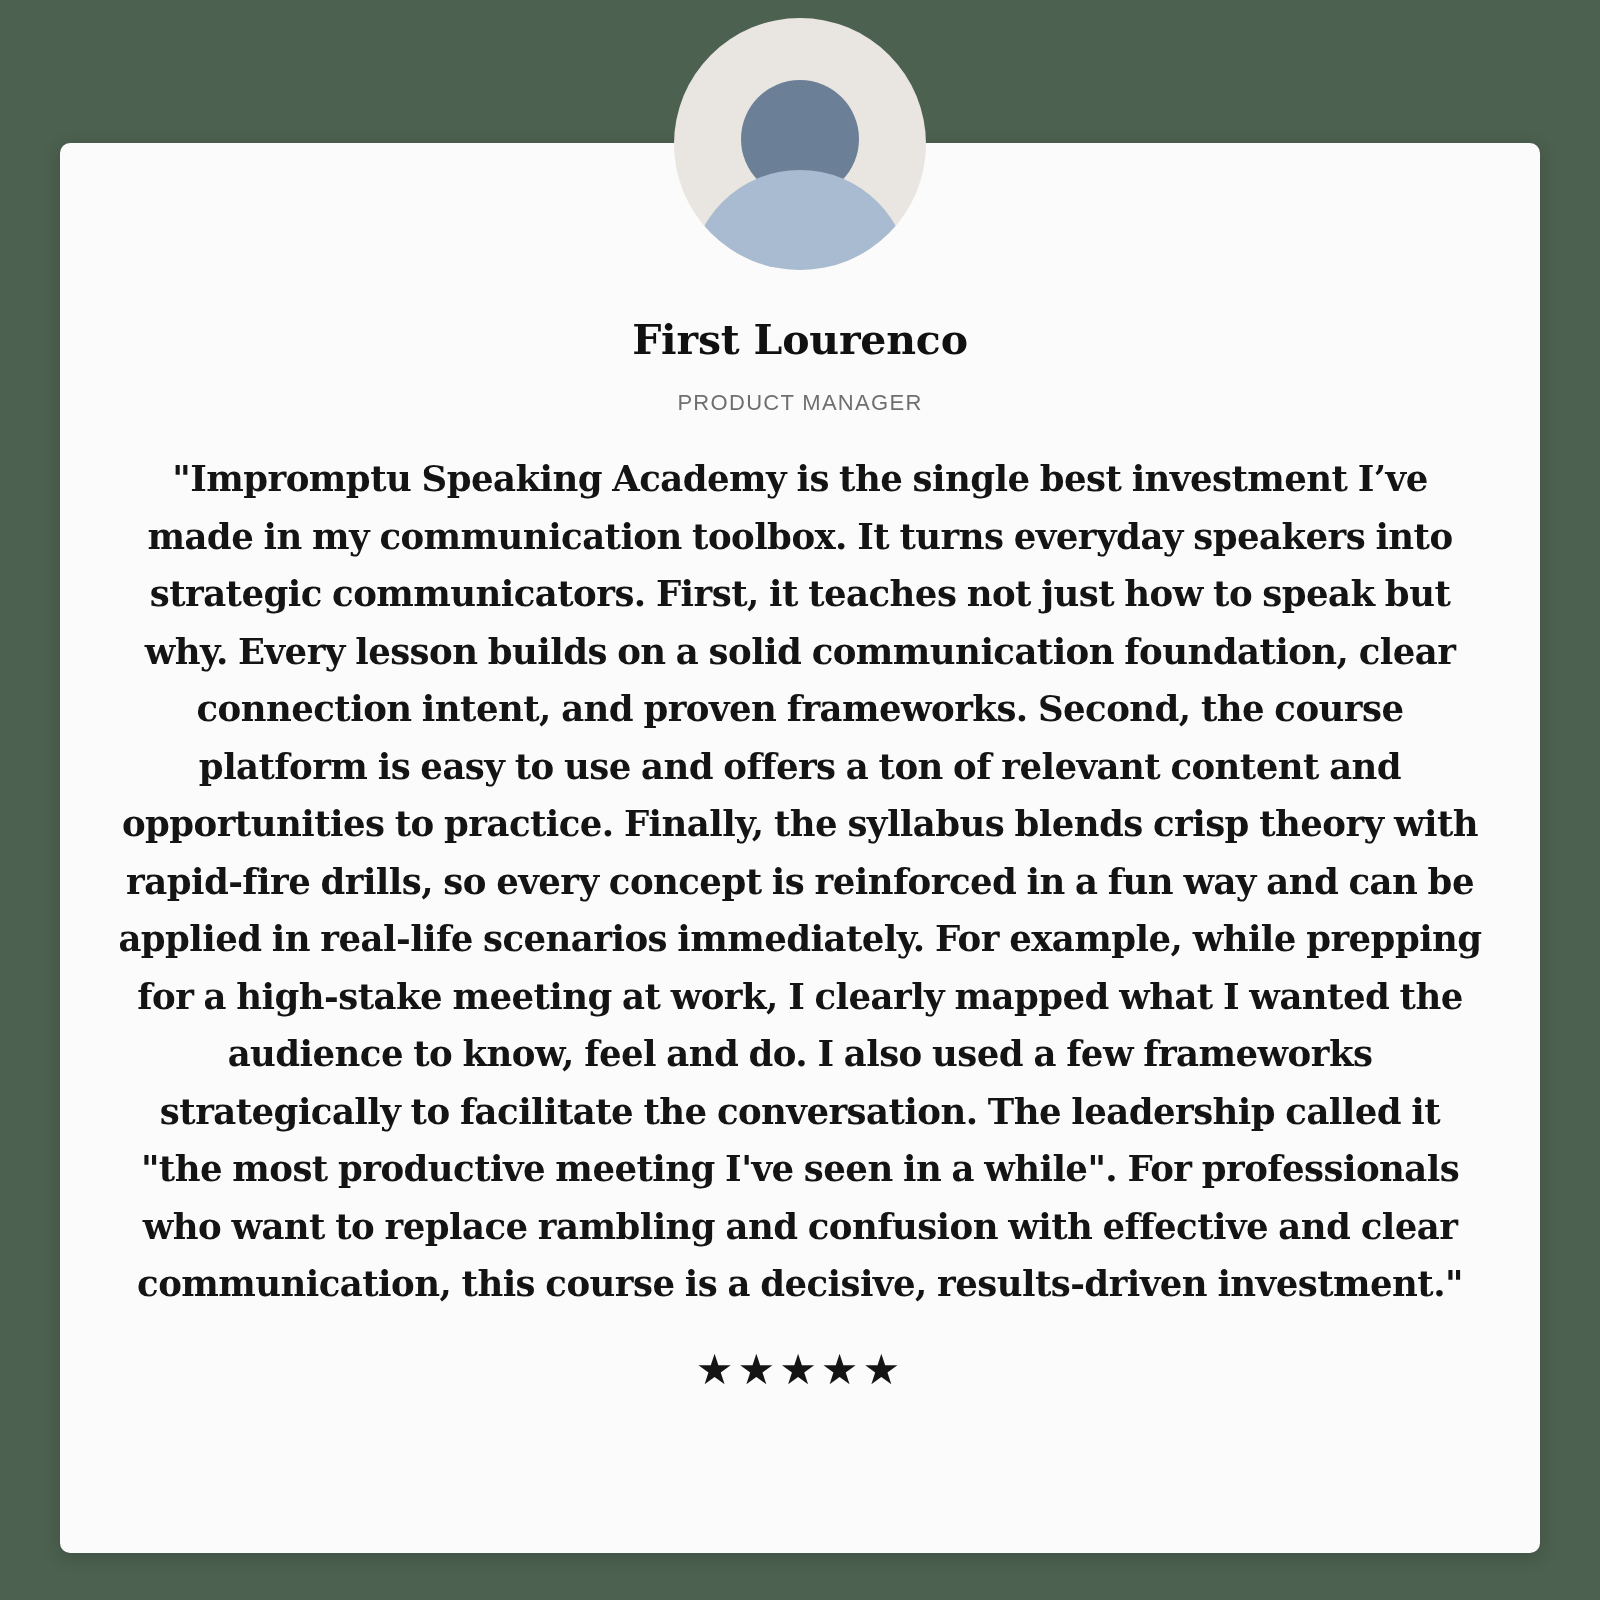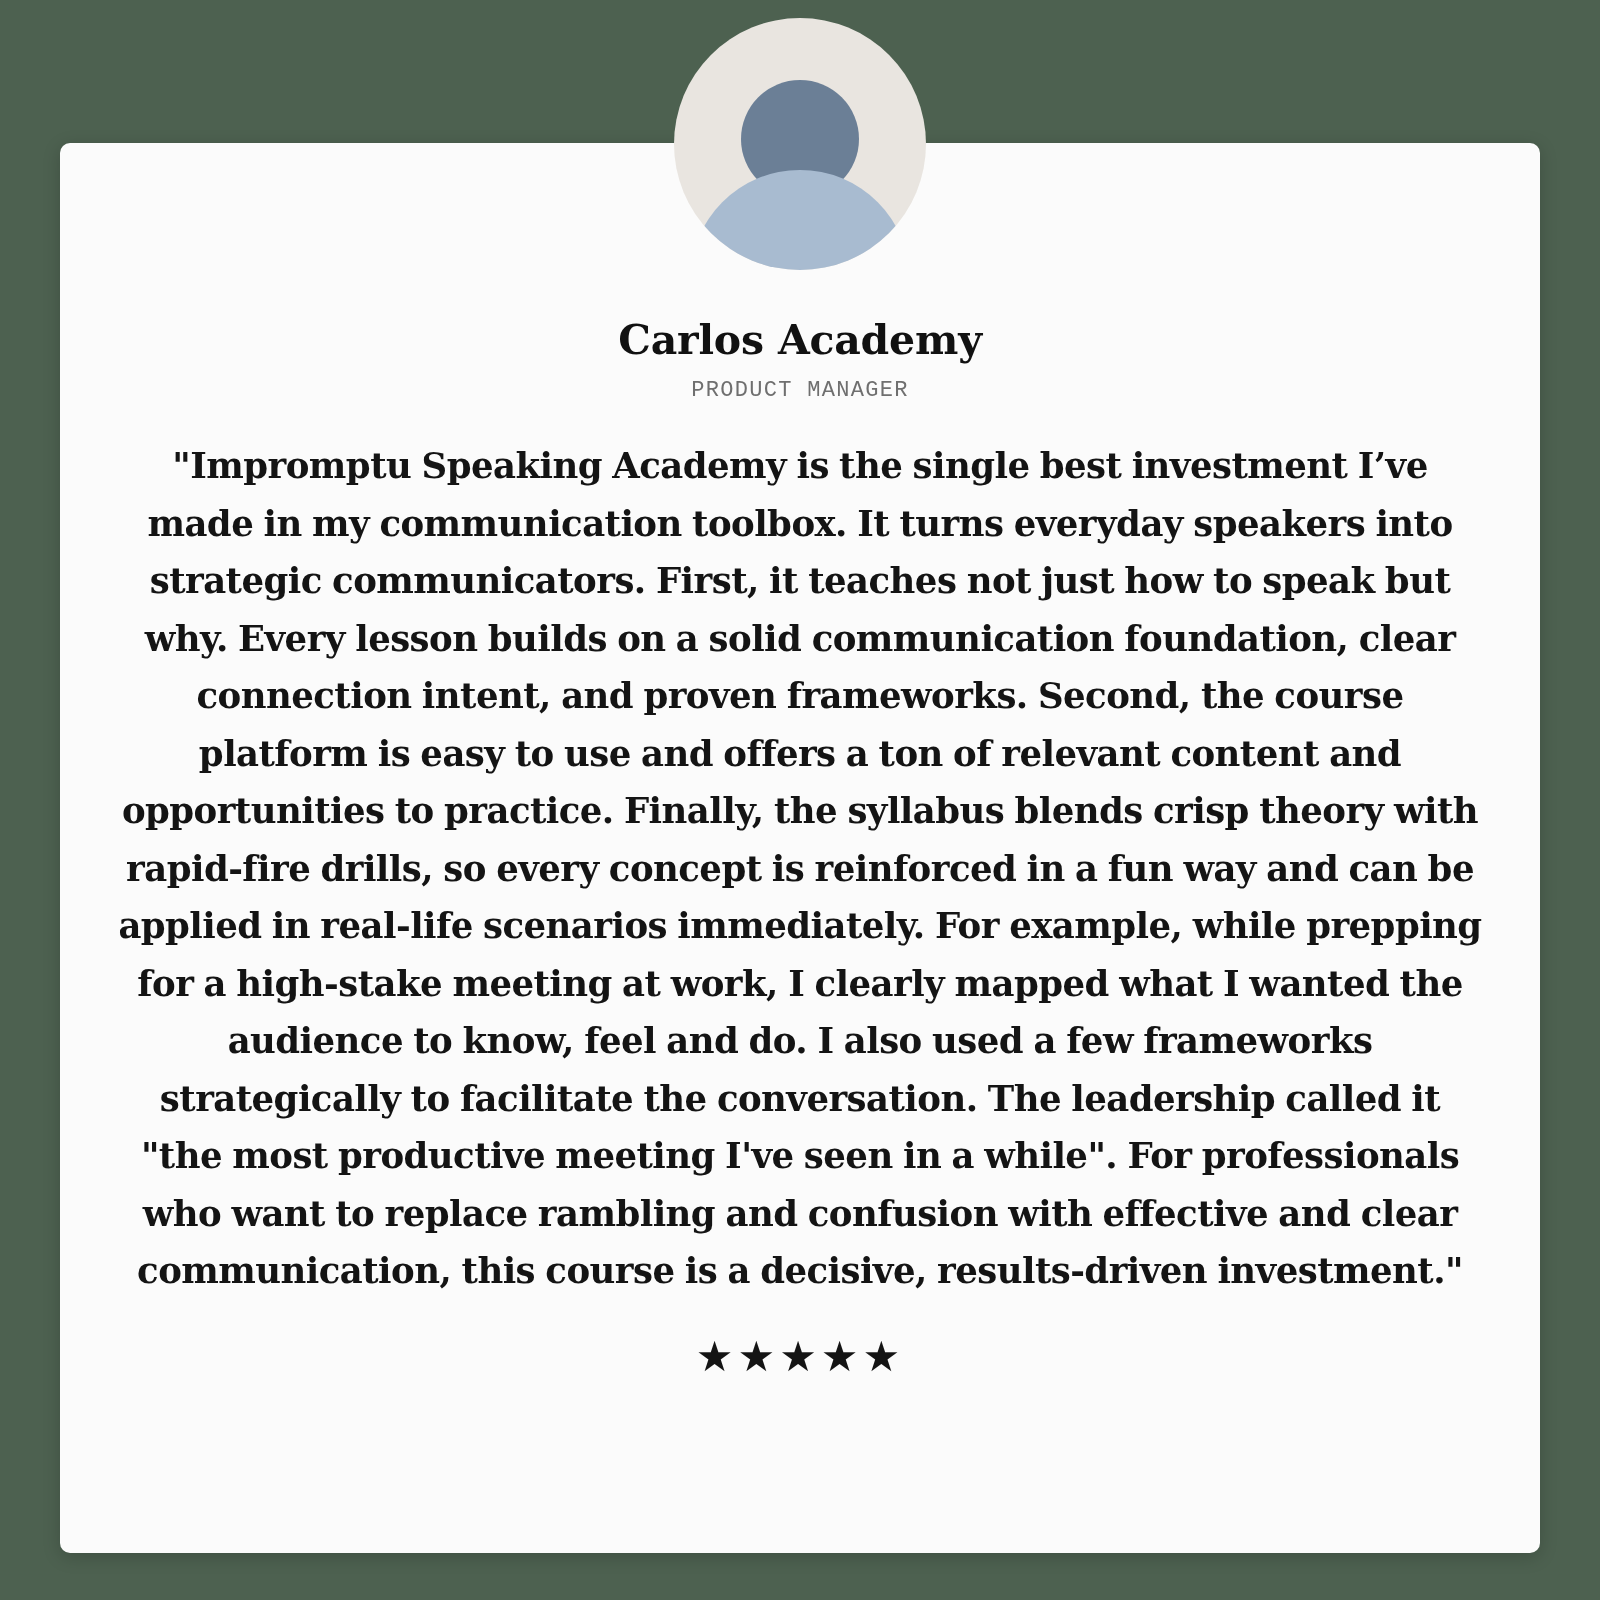--- a/index.html
+++ b/index.html
@@ -74,22 +74,22 @@
   .name {
     font-family: "DejaVu Serif", serif;
     font-weight: bold;
     font-size: 41px;
     color: #111111;
     letter-spacing: -0.2px;
     line-height: 1.1;
     margin: 0;
   }
   .role {
-    margin-top: 15px;
-    font-family: Liberation Mono, monospace;
+    margin-top: 27px;
+    font-family: Liberation Sans, sans-serif;
     font-size: 22px;
     letter-spacing: 1.3px;
     color: #6f6f6f;
     text-transform: uppercase;
   }
   .quote {
     margin-top: 34px;
     font-family: "DejaVu Serif", serif;
     font-weight: bold;
     font-size: 35.5px;
@@ -109,21 +109,21 @@
   }
 </style>
 </head>
 <body>
 
 <div class="stage">
 
   <div class="card">
 
     <div class="content">
-      <div class="name">Carlos Academy</div>
+      <div class="name">First Lourenco</div>
       <div class="role">PRODUCT MANAGER</div>
       <div class="quote">"Impromptu Speaking Academy is the single best investment I’ve made in my communication toolbox. It turns everyday speakers into strategic communicators. First, it teaches not just how to speak but why. Every lesson builds on a solid communication foundation, clear connection intent, and proven frameworks. Second, the course platform is easy to use and offers a ton of relevant content and opportunities to practice. Finally, the syllabus blends crisp theory with rapid-fire drills, so every concept is reinforced in a fun way and can be applied in real-life scenarios immediately. For example, while prepping for a high-stake meeting at work, I clearly mapped what I wanted the audience to know, feel and do. I also used a few frameworks strategically to facilitate the conversation. The leadership called it "the most productive meeting I've seen in a while". For professionals who want to replace rambling and confusion with effective and clear communication, this course is a decisive, results-driven investment."</div>
       <div class="stars">★★★★★</div>
     </div>
 
   </div>
 
   <div class="avatar">
     <div class="head"></div>
     <div class="shoulders"></div>

